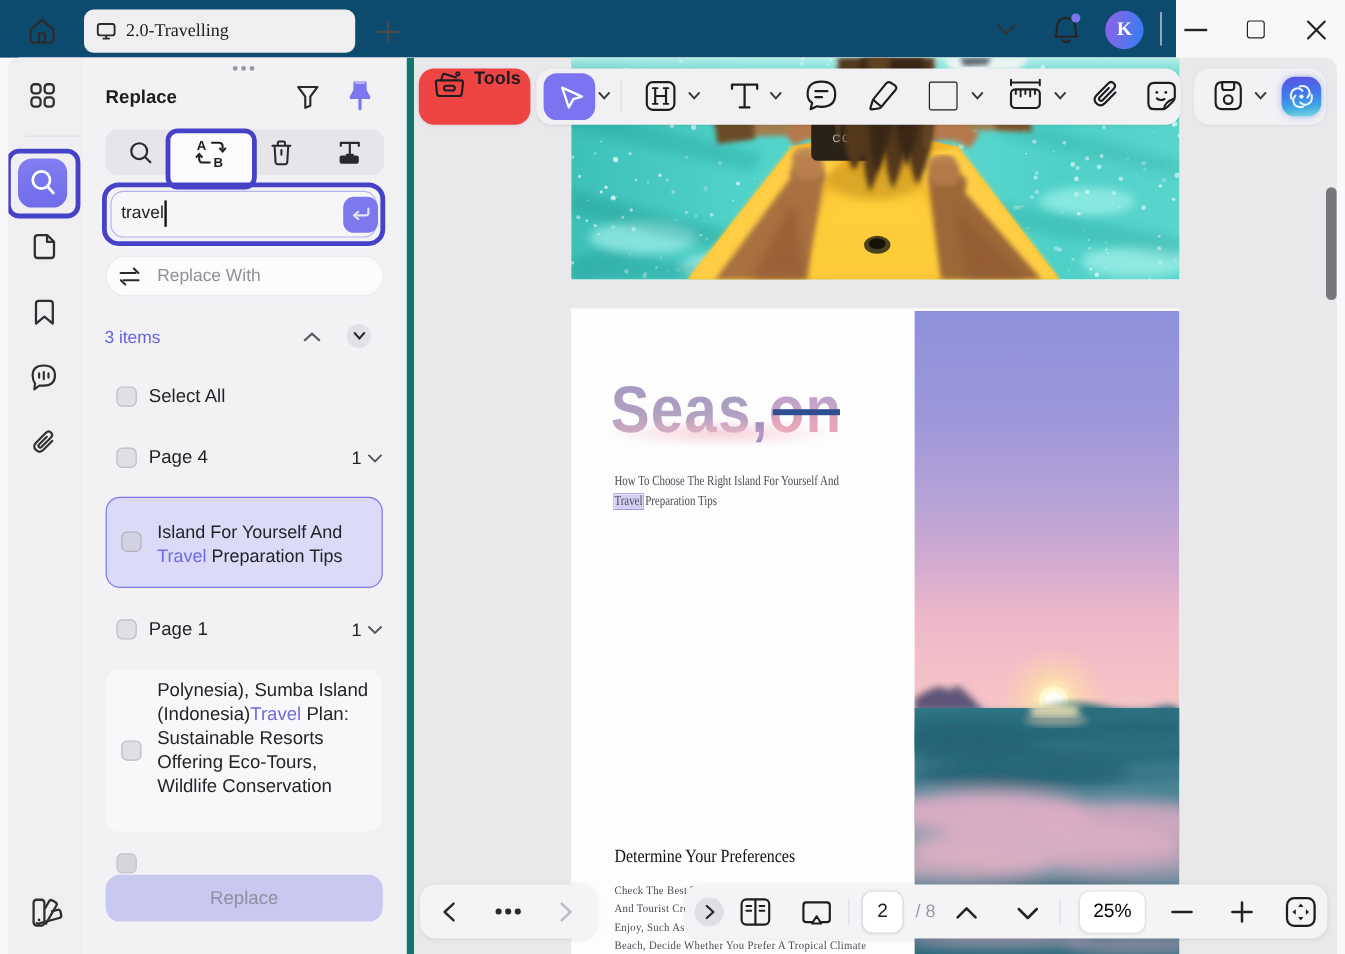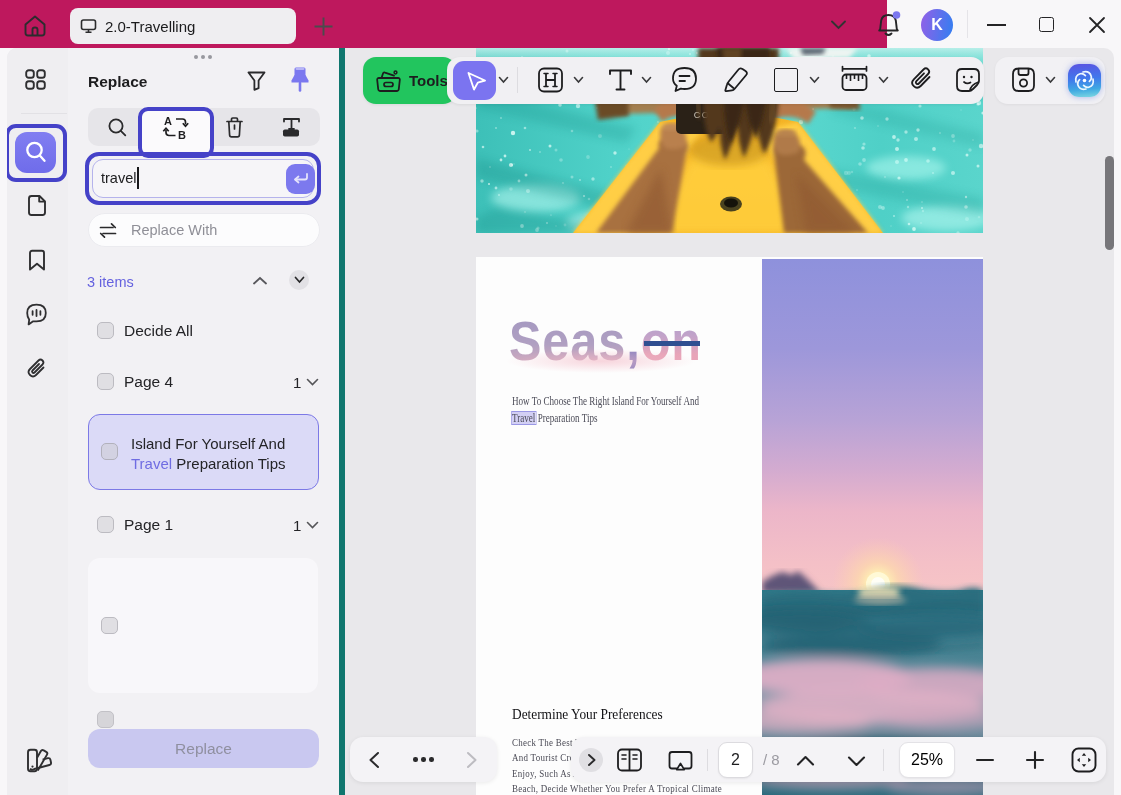--- a/index.html
+++ b/index.html
@@ -1,21 +1,21 @@
 <!DOCTYPE html>
 <html><head>
 <meta charset="utf-8">
 <style>
   * { margin:0; padding:0; box-sizing:border-box; }
   html,body { width:1121px; height:795px; overflow:hidden; }
   body { font-family:"Liberation Sans", sans-serif; background:#f8f7f9; position:relative; }
   .abs { position:absolute; }
   svg { display:block; }
   
-  #titlebar { position:absolute; left:0; top:0; width:887px; height:48px; background:#be185d; }
+  #titlebar { position:absolute; left:0; top:0; width:980px; height:48px; background:#0c4a6e;font-family:Liberation Serif, serif; }
   #tab { position:absolute; left:70px; top:8px; width:226px; height:36px; background:#efeef1; border-radius:8px; display:flex; align-items:center; }
   #tab .tname { font-size:15px; color:#1b1b1d; margin-left:8px; }
   
   #appwrap { position:absolute; left:7px; top:48px; width:1107px; height:747px; border-radius:10px 10px 0 0; overflow:hidden; background:#e9e8eb; }
   #rail  { position:absolute; left:0; top:0; width:61px; height:747px; background:#efeef1; }
   #panel { position:absolute; left:61px; top:0; width:277px; height:747px; background:#f2f1f4; border-right:6px solid #0f766e; }
   
   .chk { position:absolute; width:17px; height:17px; border-radius:5px; background:#e0dfe3; border:1.5px solid #bcbbc1; }
   .rowlabel { position:absolute; font-size:15.5px; color:#242427; }
   .rownum { position:absolute; font-size:15px; color:#242427; }
@@ -167,41 +167,42 @@
     <svg class="abs" style="left:184px;top:228px" width="16" height="10" viewBox="0 0 16 10">
       <path d="M2 7.5 L8 2 L14 7.5" fill="none" stroke="#58585c" stroke-width="1.8" stroke-linecap="round"></path>
     </svg>
     <div class="abs" style="left:221px;top:222px;width:20px;height:20px;border-radius:50%;background:#e2e1e5">
       <svg style="margin:6px 0 0 5px" width="11" height="8" viewBox="0 0 11 8">
         <path d="M1.5 1.5 L5.5 6 L9.5 1.5" fill="none" stroke="#28282a" stroke-width="1.7" stroke-linecap="round"></path>
       </svg>
     </div>
 
     <div class="chk" style="left:29px;top:274px"></div>
-    <div class="rowlabel" style="left:56px;top:274px">Decide All</div>
+    <div class="rowlabel" style="left:56px;top:274px">Select All</div>
     <div class="chk" style="left:29px;top:325px"></div>
     <div class="rowlabel" style="left:56px;top:325px">Page 4</div>
     <div class="rownum" style="left:225px;top:326px">1</div>
     <svg class="abs" style="left:238px;top:330px" width="13" height="9" viewBox="0 0 13 9">
       <path d="M1.5 1.5 L6.5 6.5 L11.5 1.5" fill="none" stroke="#555558" stroke-width="1.6" stroke-linecap="round"></path>
     </svg>
 
     <div class="abs" style="left:20px;top:366px;width:231px;height:76px;background:#dbdaf7;border:1.5px solid #7c79e6;border-radius:12px"></div>
     <div class="chk" style="left:33px;top:395px;background:#d3d2e2;border-color:#b2b1bc"></div>
     <div class="abs" style="left:63px;top:386px;font-size:15px;line-height:20px;color:#242427">Island For Yourself And<br><span style="color:#6f6ce2">Travel</span> Preparation Tips</div>
 
     <div class="chk" style="left:29px;top:468px"></div>
     <div class="rowlabel" style="left:56px;top:468px">Page 1</div>
     <div class="rownum" style="left:225px;top:469px">1</div>
     <svg class="abs" style="left:238px;top:473px" width="13" height="9" viewBox="0 0 13 9">
       <path d="M1.5 1.5 L6.5 6.5 L11.5 1.5" fill="none" stroke="#555558" stroke-width="1.6" stroke-linecap="round"></path>
     </svg>
 
     <div class="abs" style="left:20px;top:510px;width:230px;height:135px;background:#f8f7fa;border-radius:12px"></div>
     <div class="chk" style="left:33px;top:569px"></div>
+    <div class="abs" style="left:63px;top:518px;font-size:15.5px;line-height:20px;color:#242427">Polynesia), Sumba Island<br>(Indonesia)<span style="color:#6f6ce2">Travel</span> Plan:<br>Sustainable Resorts<br>Offering Eco-Tours,<br>Wildlife Conservation</div>
 
     <div class="chk" style="left:29px;top:663px;background:#d6d5d9;border-color:#c2c1c6"></div>
 
     <div class="abs" style="left:20px;top:681px;width:231px;height:39px;background:#c9c8f0;border-radius:12px;display:flex;align-items:center;justify-content:center;font-size:15.5px;color:#8f8f9f">Replace</div>
   </div>
   <div id="docarea">
 
     <div class="abs" style="left:469px;top:0;width:507px;height:185px;background:#fff">
       <svg width="507" height="185" viewBox="0 0 507 185">
         <defs>
@@ -627,21 +628,21 @@
           <ellipse cx="30" cy="502" rx="65" ry="13" fill="#1f6071" opacity="0.9"></ellipse>
 
           <ellipse cx="70" cy="521" rx="78" ry="9" fill="#d8a6bd" opacity="0.6"></ellipse>
           <ellipse cx="185" cy="528" rx="60" ry="9" fill="#cba0b8" opacity="0.55"></ellipse>
         </g>
       </svg>
     </div>
 
     <div class="abs" style="left:1098px;top:108px;width:9px;height:94px;background:#77767a;border-radius:4.5px"></div>
 
-    <div class="abs" style="left:356px;top:9px;width:93px;height:47px;background:#22c55e;border-radius:13px;box-shadow:0 1px 3px rgba(0,0,0,0.07);display:flex;align-items:center">
+    <div class="abs" style="left:342px;top:9px;width:93px;height:47px;background:#ef4444;border-radius:13px;box-shadow:0 1px 3px rgba(0,0,0,0.07);display:flex;align-items:flex-start">
       <svg style="margin-left:12px" width="27" height="26" viewBox="0 0 27 26">
         <path d="M4 10 L23 10 Q25 10 24.8 12 L23.8 21 Q23.6 23 21.6 23 L5.4 23 Q3.4 23 3.2 21 L2.2 12 Q2 10 4 10 Z" fill="none" stroke="#1d1d1f" stroke-width="1.8" stroke-linejoin="round"></path>
         <path d="M6.5 10 L8 5.5 Q8.6 4 10 4.6 L19 7.6" fill="none" stroke="#1d1d1f" stroke-width="1.8" stroke-linecap="round"></path>
         <circle cx="20.5" cy="4.5" r="1.4" fill="none" stroke="#1d1d1f" stroke-width="1.5"></circle>
         <rect x="9" y="14.5" width="9" height="4" rx="2" fill="none" stroke="#1d1d1f" stroke-width="1.7"></rect>
       </svg>
       <span style="margin-left:7px;font-size:15px;font-weight:bold;color:#1d1d1f">Tools</span>
     </div>
     <div class="abs" style="left:440px;top:9px;width:537px;height:47px;background:#f1f0f3;border-radius:13px;box-shadow:0 1px 3px rgba(0,0,0,0.07)"></div>
 

